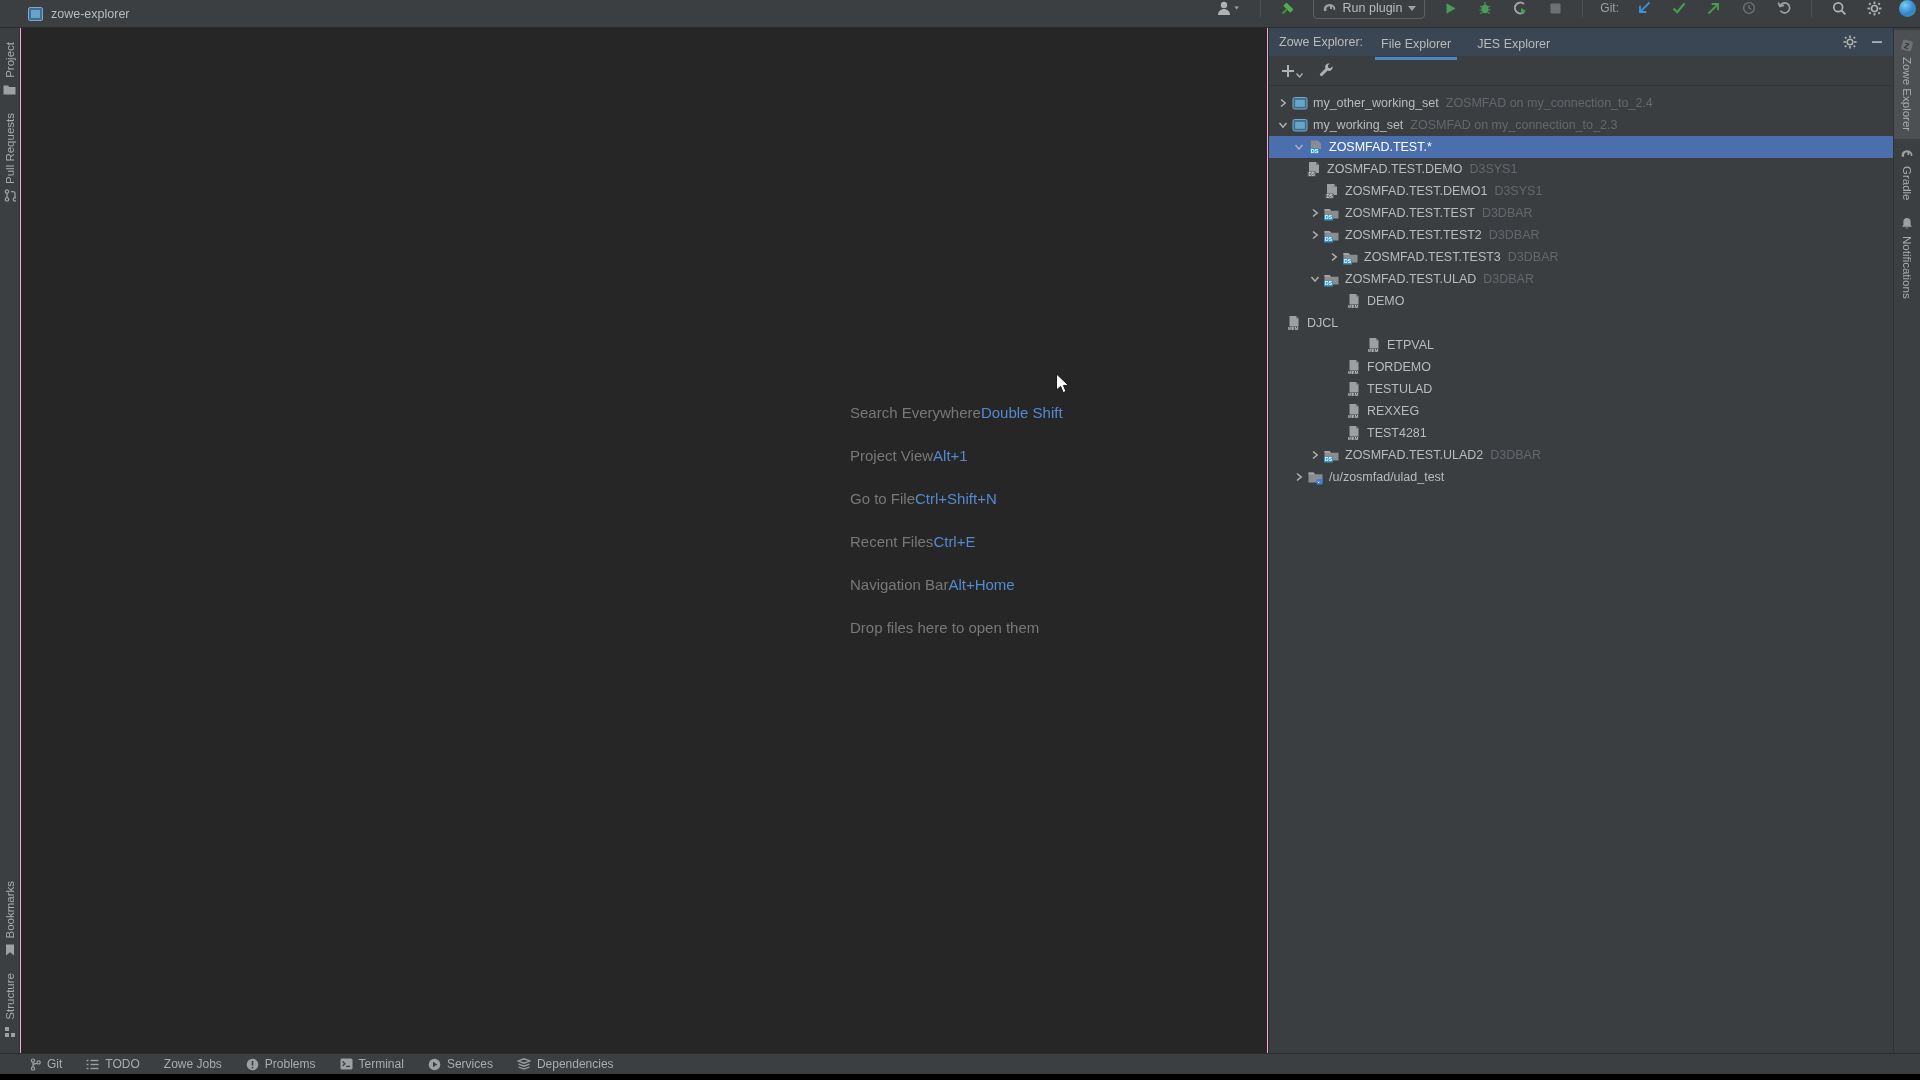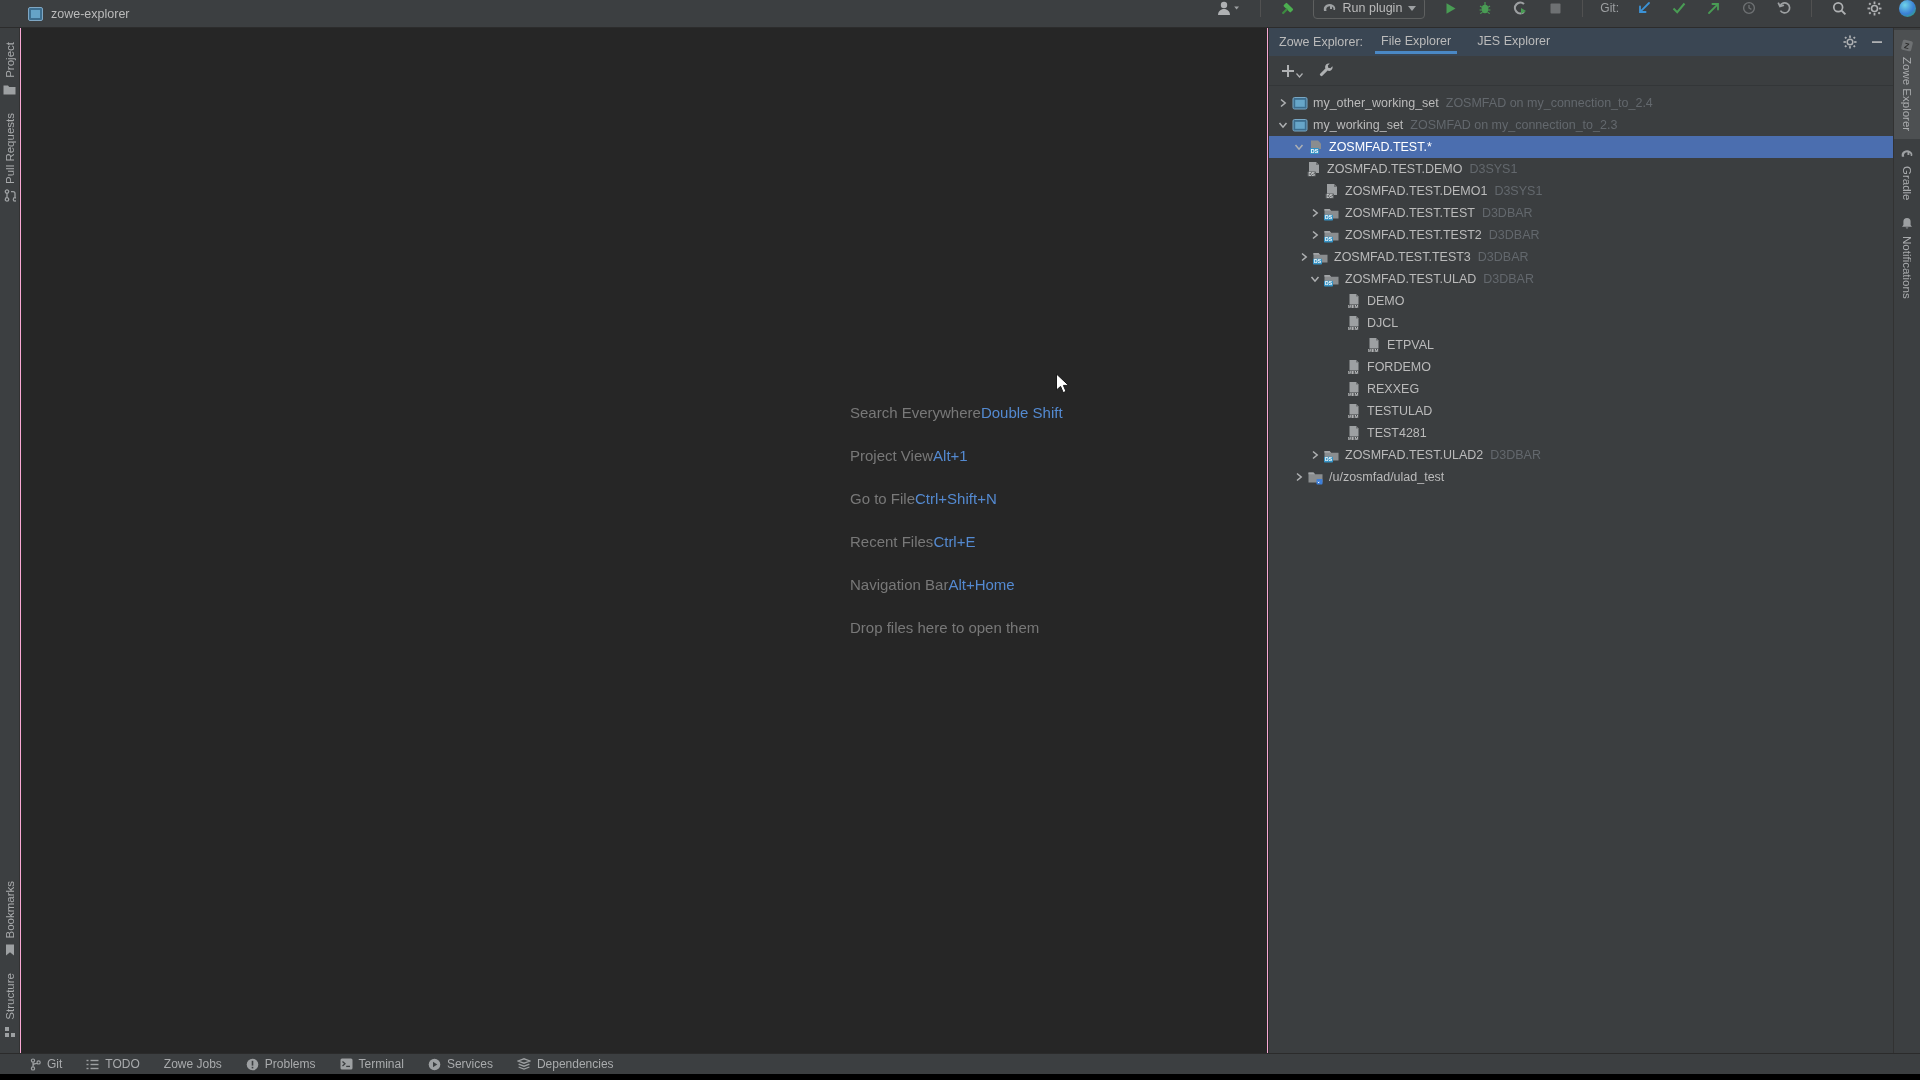--- a/index.html
+++ b/index.html
@@ -42,21 +42,21 @@
   .sc-row { height:43px; display:flex; align-items:center; font-size:15px; }
   .sc-label { color:#787878; }
   .sc-keys  { color:#548ad1; }
   .cursor { position:absolute; left:1034px; top:345px; }
 
   
   .panel { position:absolute; left:1268px; top:28px; width:625px; height:1025px;
     background:#3b3e40; border-left:1px solid #2b2b2b; }
   .panel-header { height:28px; background:#3a4653; display:flex; align-items:center; position:relative; }
   .ph-title { color:#bbbbbb; font-size:12.5px; margin-left:10px; }
-  .ph-tab { height:26px; display:flex; align-items:center; padding:12px 12px; color:#bbbbbb;
+  .ph-tab { height:32px; display:flex; align-items:center; padding:12px 12px; color:#bbbbbb;
     font-size:12.5px; position:relative; margin-left:2px; }
   .ph-tab.active::after { content:""; position:absolute; left:6px; right:6px; bottom:0; height:3px; background:#4a88c5; }
   .ph-actions { position:absolute; right:10px; top:0; height:28px; display:flex; align-items:center; gap:14px; }
   .panel-toolbar { height:30px; display:flex; align-items:center; gap:16px; padding-left:12px;
     border-bottom:1px solid rgba(0,0,0,.12); }
   .pt-btn { display:flex; align-items:flex-end; color:#afb1b3; }
 
   
   .tree { margin-top:6px; }
   .tree-row { height:22px; display:flex; align-items:center; color:#bbbbbb; font-size:12.5px; white-space:nowrap; }
@@ -412,21 +412,21 @@
             <svg width="17" height="15" viewBox="0 0 17 15">
               <path d="M1.5 3 L1.5 12.5 L15.5 12.5 L15.5 4.8 L8 4.8 L6.5 3 Z" fill="#8a8d8f"></path>
               <path d="M1.5 3 L6.5 3 L8 4.8 L1.5 4.8 Z" fill="#a3a6a8"></path>
               <rect x="1" y="8.8" width="9" height="5.7" rx="0.8" fill="#3592c4"></rect>
               <text x="5.5" y="13.3" font-size="5" font-family="Liberation Sans,sans-serif" fill="#fff" text-anchor="middle" font-weight="bold">DS</text>
             </svg>
           </span>
           <span class="tree-label">ZOSMFAD.TEST.TEST2</span>
           <span class="tree-suffix">D3DBAR</span>
         </div>
-        <div class="tree-row" style="padding-left: 27px;">
+        <div class="tree-row" style="padding-left: 27px; margin-left: 30px;">
           <span class="arrow">
             <svg width="10" height="10" viewBox="0 0 10 10">
               <path d="M3 1.5 L7.2 5 L3 8.5" fill="none" stroke="#afb1b3" stroke-width="1.5"></path>
             </svg>
           </span>
           <span class="tree-icon">
             <svg width="17" height="15" viewBox="0 0 17 15">
               <path d="M1.5 3 L1.5 12.5 L15.5 12.5 L15.5 4.8 L8 4.8 L6.5 3 Z" fill="#8a8d8f"></path>
               <path d="M1.5 3 L6.5 3 L8 4.8 L1.5 4.8 Z" fill="#a3a6a8"></path>
               <rect x="1" y="8.8" width="9" height="5.7" rx="0.8" fill="#3592c4"></rect>
@@ -457,21 +457,21 @@
           <span class="arrow"></span>
           <span class="tree-icon">
             <svg width="15" height="16" viewBox="0 0 15 16">
               <path d="M3.5 1 H10 L12.5 3.5 V11.5 H3.5 Z" fill="#9da0a2"></path>
               <path d="M10 1 L10 3.5 L12.5 3.5 Z" fill="#6e7173"></path>
               <text x="7.2" y="15.2" font-size="4.4" font-family="Liberation Sans,sans-serif" fill="#c9cbcc" text-anchor="middle" font-weight="bold">MEM</text>
             </svg>
           </span>
           <span class="tree-label">DEMO</span>
         </div>
-        <div class="tree-row" style="padding-left: 60px;">
+        <div class="tree-row" style="">
           <span class="arrow"></span>
           <span class="tree-icon">
             <svg width="15" height="16" viewBox="0 0 15 16">
               <path d="M3.5 1 H10 L12.5 3.5 V11.5 H3.5 Z" fill="#9da0a2"></path>
               <path d="M10 1 L10 3.5 L12.5 3.5 Z" fill="#6e7173"></path>
               <text x="7.2" y="15.2" font-size="4.4" font-family="Liberation Sans,sans-serif" fill="#c9cbcc" text-anchor="middle" font-weight="bold">MEM</text>
             </svg>
           </span>
           <span class="tree-label">DJCL</span>
         </div>
@@ -499,32 +499,32 @@
         </div>
         <div class="tree-row" style="padding-left: 60px;">
           <span class="arrow"></span>
           <span class="tree-icon">
             <svg width="15" height="16" viewBox="0 0 15 16">
               <path d="M3.5 1 H10 L12.5 3.5 V11.5 H3.5 Z" fill="#9da0a2"></path>
               <path d="M10 1 L10 3.5 L12.5 3.5 Z" fill="#6e7173"></path>
               <text x="7.2" y="15.2" font-size="4.4" font-family="Liberation Sans,sans-serif" fill="#c9cbcc" text-anchor="middle" font-weight="bold">MEM</text>
             </svg>
           </span>
-          <span class="tree-label">REXXEG</span>
+          <span class="tree-label">TESTULAD</span>
         </div>
         <div class="tree-row" style="padding-left: 60px;">
           <span class="arrow"></span>
           <span class="tree-icon">
             <svg width="15" height="16" viewBox="0 0 15 16">
               <path d="M3.5 1 H10 L12.5 3.5 V11.5 H3.5 Z" fill="#9da0a2"></path>
               <path d="M10 1 L10 3.5 L12.5 3.5 Z" fill="#6e7173"></path>
               <text x="7.2" y="15.2" font-size="4.4" font-family="Liberation Sans,sans-serif" fill="#c9cbcc" text-anchor="middle" font-weight="bold">MEM</text>
             </svg>
           </span>
-          <span class="tree-label">TESTULAD</span>
+          <span class="tree-label">REXXEG</span>
         </div>
         <div class="tree-row" style="padding-left: 60px;">
           <span class="arrow"></span>
           <span class="tree-icon">
             <svg width="15" height="16" viewBox="0 0 15 16">
               <path d="M3.5 1 H10 L12.5 3.5 V11.5 H3.5 Z" fill="#9da0a2"></path>
               <path d="M10 1 L10 3.5 L12.5 3.5 Z" fill="#6e7173"></path>
               <text x="7.2" y="15.2" font-size="4.4" font-family="Liberation Sans,sans-serif" fill="#c9cbcc" text-anchor="middle" font-weight="bold">MEM</text>
             </svg>
           </span>

